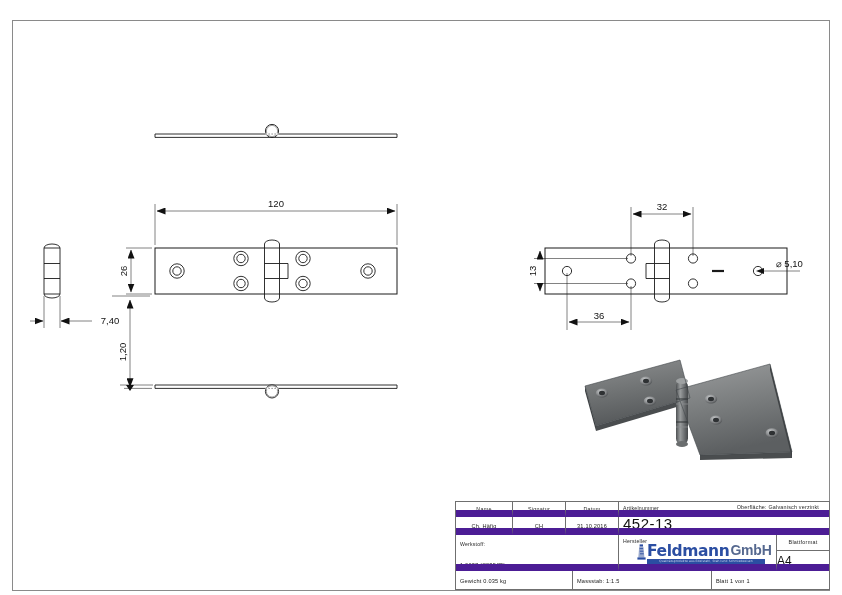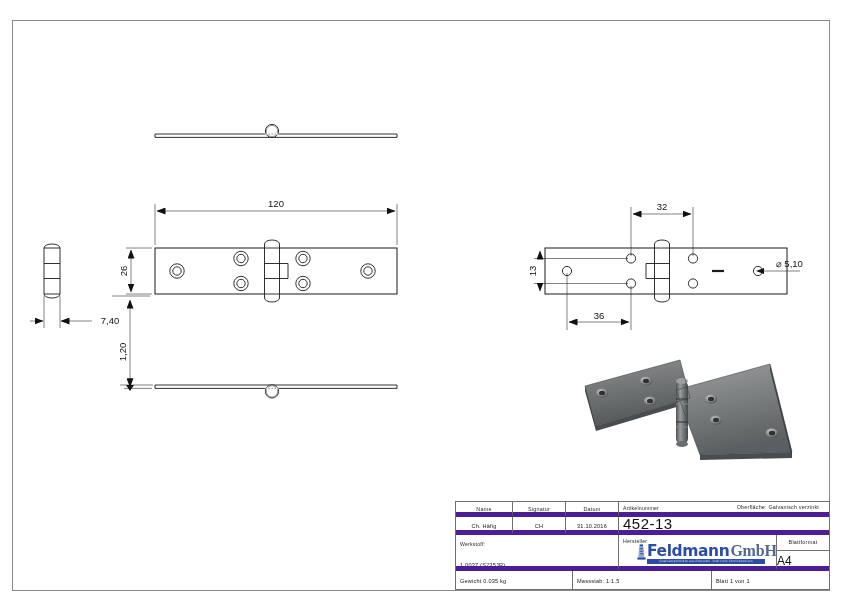--- a/index.html
+++ b/index.html
@@ -7,43 +7,43 @@
        font-family:"Liberation Sans",sans-serif;color:#1a1a1a;}
   #sheet{position:absolute;left:0;top:8px;width:842px;height:595px;}
   .frame{position:absolute;left:12px;top:12px;width:818px;height:571px;
          border:1px solid #8a8a8a;box-sizing:border-box;}
   svg.draw{position:absolute;left:0;top:0;width:842px;height:595px;}
   
   #titleblock{position:absolute;left:455px;top:493px;width:375px;height:89px;
               box-sizing:border-box;border:1px solid #6f6f6f;background:#fff;}
   #titleblock .row{display:flex;box-sizing:border-box;}
   #titleblock .cell{box-sizing:border-box;border-right:1px solid #6f6f6f;
-                    border-bottom:5px solid #4c1d95;position:relative;
+                    border-bottom:7px solid #4c1d95;position:relative;
                     padding:2px 4px;overflow:hidden;}
   #titleblock .cell.last{border-right:none;}
   #titleblock .row.last .cell{border-bottom:none;}
   .hdr{font-size:5.4px;letter-spacing:.25px;color:#2a2a2a;
        text-align:center;line-height:10px;}
   .val{font-size:5.6px;letter-spacing:.2px;color:#1a1a1a;
        text-align:center;line-height:11px;}
   .lbl{font-size:5.2px;letter-spacing:.2px;color:#2a2a2a;line-height:9px;}
   .lbl2{font-size:5.6px;letter-spacing:.2px;color:#1a1a1a;line-height:10px;}
   .artnum{font-size:15px;letter-spacing:.5px;color:#111;line-height:18px;
           font-family:"Liberation Sans",sans-serif;}
   .surface{font-size:5.4px;letter-spacing:.2px;color:#2a2a2a;}
   .fmt{font-size:12px;text-align:left;color:#111;line-height:15px;}
   
   .logo{display:flex;gap:1px;}
   .logo-mark{width:9px;height:16px;position:relative;flex:0 0 auto;}
   .logo-word{font-size:15.5px;font-weight:bold;color:#2b4ea2;
              letter-spacing:-0.4px;line-height:15px;
              font-family:"DejaVu Sans",sans-serif;}
-  .logo-gmbh{font-size:16px;font-weight:bold;color:#55688f;
+  .logo-gmbh{font-size:14px;font-weight:bold;color:#55688f;
              letter-spacing:-0.2px;line-height:13px;
-             font-family:Liberation Serif, serif;}
+             font-family:Liberation Sans, sans-serif;}
   .logo-tag{position:absolute;left:10px;top:15px;width:118px;height:4.5px;
             background:#2b4ea2;color:#cfd8ec;font-size:3px;line-height:4.5px;
             text-align:center;letter-spacing:.1px;overflow:hidden;
             font-family:"DejaVu Sans",sans-serif;}
   .dim{font-size:9.5px;fill:#111;font-family:"Liberation Sans",sans-serif;}
 </style>
 </head>
 <body>
 
 <div id="sheet">

